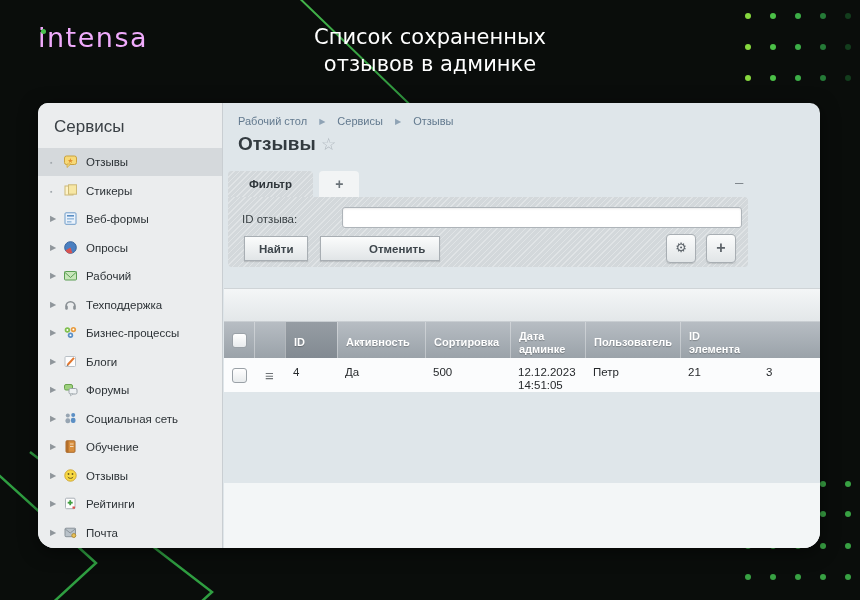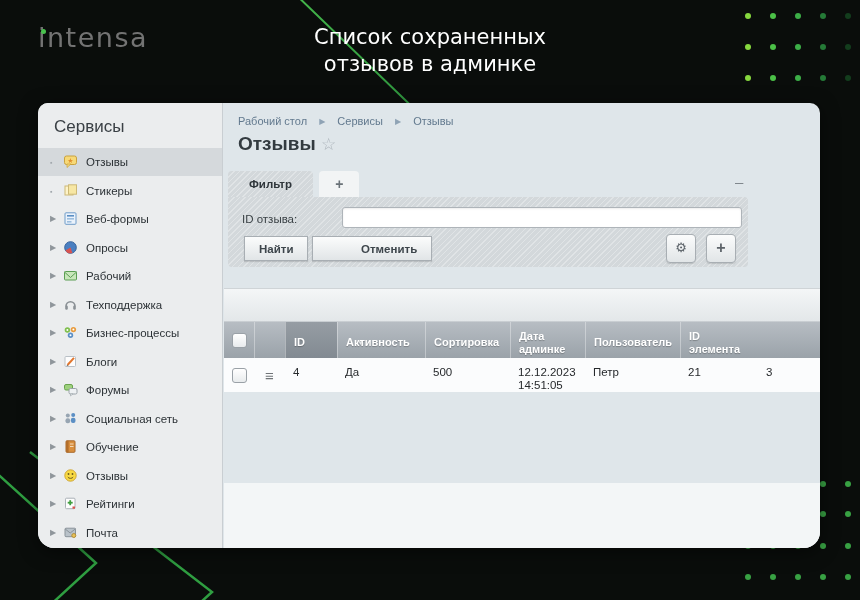--- a/index.html
+++ b/index.html
@@ -1,20 +1,20 @@
 <!DOCTYPE html>
 <html><head>
 <meta charset="utf-8">
 <style>
   html,body{margin:0;padding:0;}
   body{width:860px;height:600px;position:relative;overflow:hidden;
        background:#0a0d0b;font-family:"Liberation Sans",sans-serif;}
   
   .bg-decor{position:absolute;left:0;top:0;width:860px;height:600px;z-index:0;}
-  .hero-logo{position:absolute;left:38px;top:22px;color:#737373;font-size:27px;
+  .hero-logo{position:absolute;left:38px;top:22px;color:#f0abfc;font-size:27px;
              letter-spacing:1.5px;font-weight:400;z-index:2;
              font-family:"DejaVu Sans",sans-serif;}
   .logo-dot{position:absolute;left:41px;top:29px;width:5px;height:5px;border-radius:50%;
             background:#49c24d;z-index:3;}
   .hero-title{position:absolute;left:0;top:24px;width:860px;text-align:center;
               color:#fff;font-size:21px;line-height:27px;font-weight:500;z-index:2;
               font-family:"DejaVu Sans",sans-serif;}
   
   .window{position:absolute;left:38px;top:103px;width:782px;height:445px;
           background:#dfe6ea;border-radius:10px 10px 16px 16px;overflow:hidden;z-index:5;
@@ -50,21 +50,21 @@
         border-radius:0 4px 4px 4px;text-decoration:underline;}
   .f-label{position:absolute;left:14px;top:16px;font-size:11.5px;color:#3b4246;}
   .f-input{position:absolute;left:114px;top:10px;width:390px;height:19px;border:1px solid #aeb4b9;
         border-radius:3px;background:#fff;font-size:11.5px;padding:0 4px;outline:none;
         box-shadow:inset 0 1px 2px rgba(0,0,0,.08);}
   .f-btn{position:absolute;top:39px;height:25px;border:1px solid #a8aeb3;border-radius:0;
         background:linear-gradient(#fbfcfc,#e1e5e7);font-size:11.5px;font-weight:bold;color:#3d454b;
         padding:0 14px;cursor:pointer;box-shadow:0 1px 1px rgba(0,0,0,.12);
         font-family:"Liberation Sans",sans-serif;}
   .f-btn.find{left:16px;}
-  .f-btn.cancel{left:84px;padding-left:48px;}
+  .f-btn.cancel{left:92px;padding-left:48px;}
   .sq-btn{position:absolute;top:37px;width:28px;height:27px;border:1px solid #a8aeb3;border-radius:4px;
         background:linear-gradient(#fbfcfc,#e1e5e7);cursor:pointer;text-align:center;
         box-shadow:0 1px 1px rgba(0,0,0,.12);color:#5d646a;}
   .sq-btn.gear{right:52px;font-size:13px;line-height:26px;}
   .sq-btn.plus{right:12px;font-size:16px;line-height:25px;font-weight:bold;}
   .filter-min{position:absolute;left:697px;top:70px;font-size:15px;color:#80878d;cursor:pointer;}
   
   .grid-toolbar{position:absolute;left:186px;top:185px;width:596px;height:34px;
         background:linear-gradient(#f4f6f7,#e3e7e9);
         border-top:1px solid #cfd4d7;border-bottom:1px solid #c9ced2;box-sizing:border-box;}

